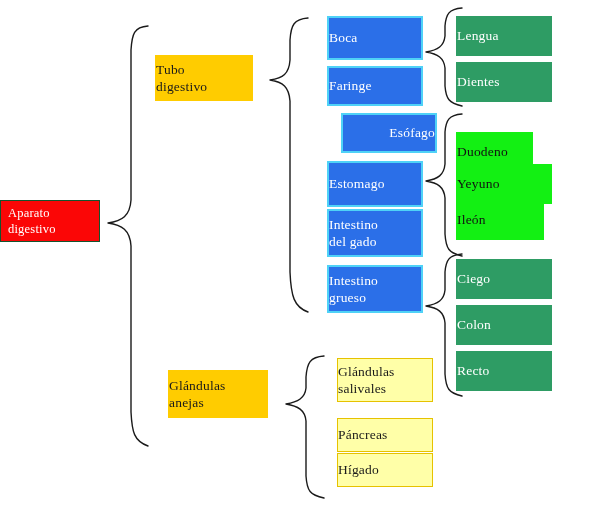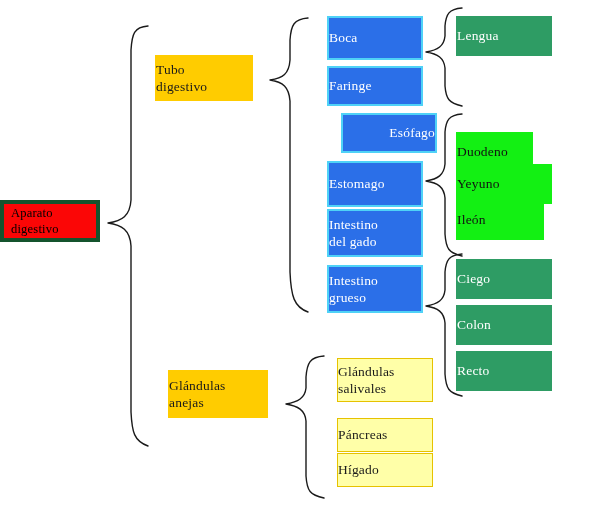--- a/index.html
+++ b/index.html
@@ -27,22 +27,22 @@
     justify-content: center;
     font-size: 13.5px;
     line-height: 1.28;
     white-space: pre-line;
     letter-spacing: 0.2px;
   }
 
   
   .node.root {
     background: #fb0606;
-    color: #000000;
-    border: 4px solid #14532d;
+    color: #ffffff;
+    border: 1px solid #14532d;
     font-size: 12.5px;
     padding-left: 7px;
   }
   
   .node.gold {
     background: #ffcc00;
     color: #1a1a1a;
     border: 1px solid #ffcc00;
   }
   
@@ -130,20 +130,21 @@
   <div class="node blue" style="left:327px; top:161px; width:96px; height:46px;">Estomago</div>
 
   <div class="node blue" style="left:327px; top:209px; width:96px; height:48px;">Intestino
 del gado</div>
 
   <div class="node blue" style="left:327px; top:265px; width:96px; height:48px;">Intestino
 grueso</div>
 
   <div class="node seagreen" style="left:456px; top:16px; width:96px; height:40px;">Lengua</div>
 
+  <div class="node seagreen" style="left:456px; top:62px; width:96px; height:40px;">Dientes</div>
 
   <div class="node brightgreen" style="left:456px; top:132px; width:77px; height:40px;">Duodeno</div>
 
   <div class="node brightgreen" style="left:456px; top:164px; width:96px; height:40px;">Yeyuno</div>
 
   <div class="node brightgreen" style="left:456px; top:200px; width:88px; height:40px;">Ileón</div>
 
   <div class="node seagreen" style="left:456px; top:259px; width:96px; height:40px;">Ciego</div>
 
   <div class="node seagreen" style="left:456px; top:305px; width:96px; height:40px;">Colon</div>

